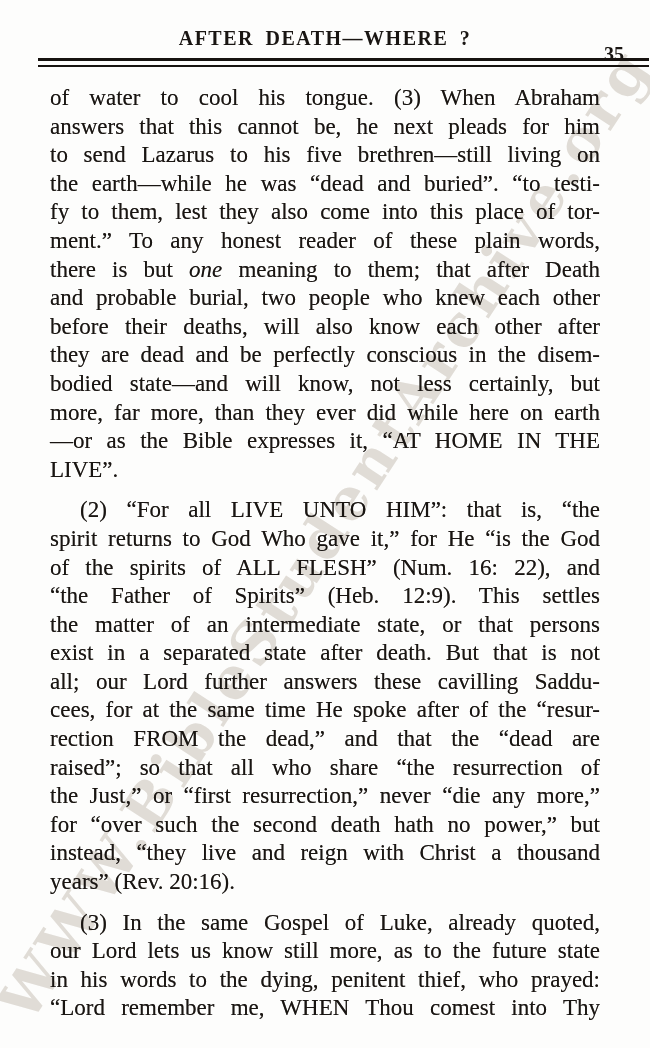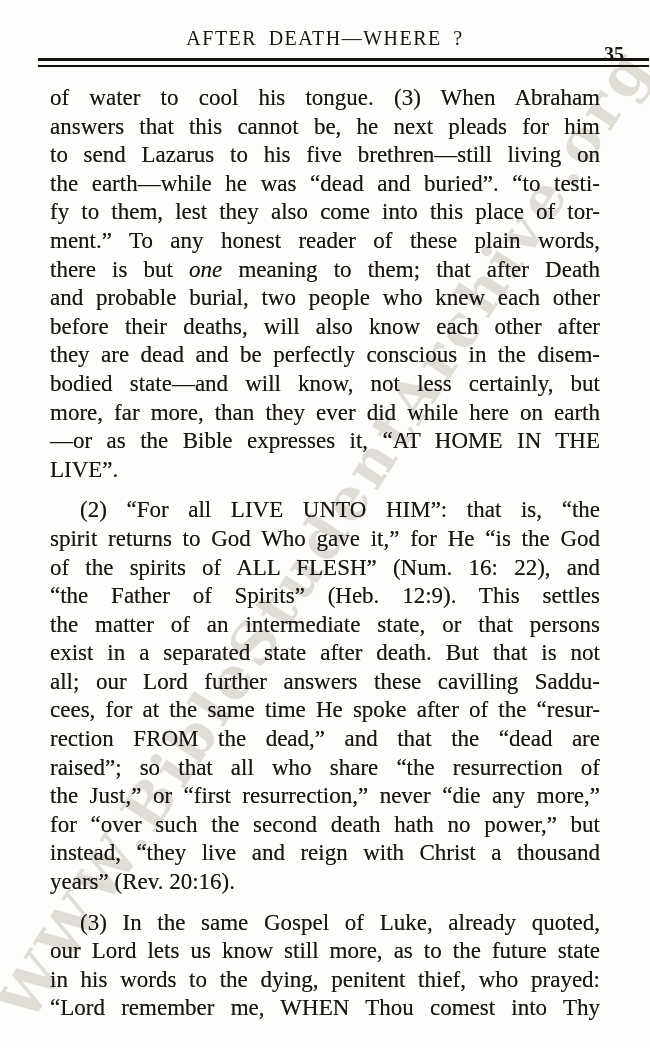--- a/index.html
+++ b/index.html
@@ -37,21 +37,21 @@
     z-index: 1;
     padding-top: 25px;
   }
   .header-row {
     position: relative;
     height: 26px;
   }
   .running-title {
     text-align: center;
     font-size: 20px;
-    font-weight: normal;
+    font-weight: bold;
     letter-spacing: 1.5px;
     word-spacing: 5px;
     line-height: 26px;
   }
   .page-number {
     position: absolute;
     top: 16px;
     right: 26px;
     font-size: 20px;
     font-weight: bold;

